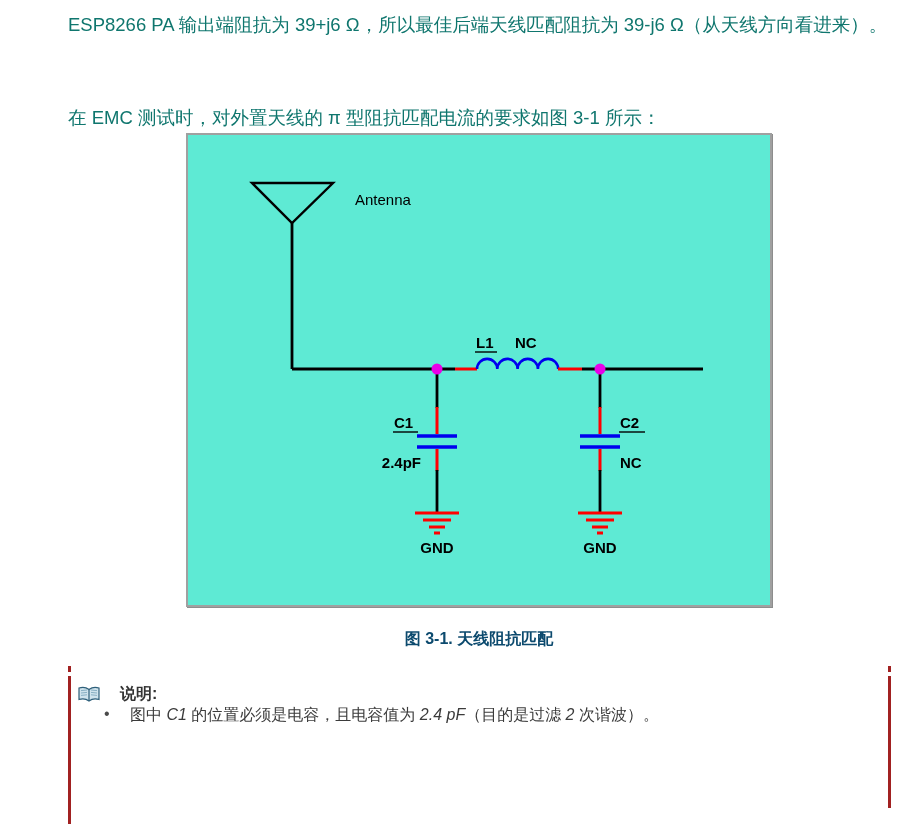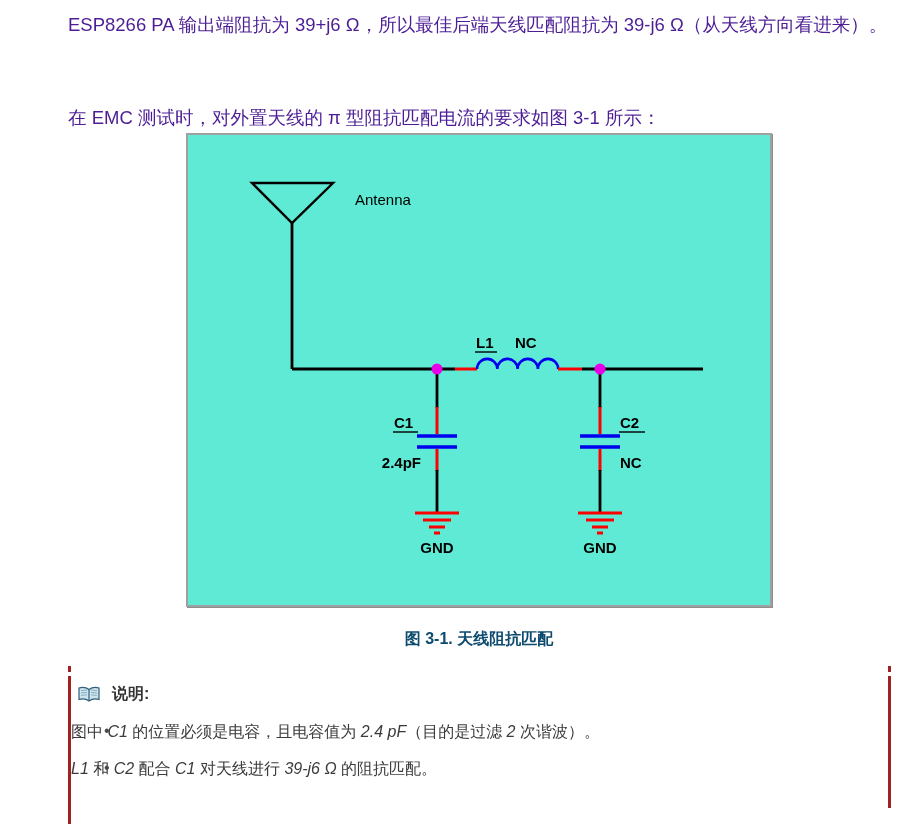--- a/index.html
+++ b/index.html
@@ -3,21 +3,21 @@
 <meta charset="utf-8">
 <style>
   html,body{margin:0;padding:0;}
   body{
     width:910px;height:824px;position:relative;background:#ffffff;
     font-family:"Liberation Sans","DejaVu Sans",sans-serif;
     color:#3b3b3b;overflow:hidden;
   }
   .para{
     position:absolute;left:68px;margin:0;width:826px;
-    font-size:18.5px;line-height:37px;color:#4c1d95;
+    font-size:18.5px;line-height:37px;color:#0f766e;
   }
   #p1{top:6px;}
   #p2{top:84px;margin-top:15px;}
   .figure-box{
     position:absolute;left:186px;top:133px;width:582px;height:470px;
     background:#5eead4;border:2px solid #a0a0a0;
     box-shadow:1px 1px 0 #8d8d8d;
   }
   .figure-box svg{display:block;}
   .cap-text{
@@ -25,25 +25,25 @@
     text-align:center;font-size:16px;font-weight:bold;color:#0c4a6e;
   }
   .note{
     position:absolute;left:68px;top:676px;width:823px;height:148px;
     box-sizing:border-box;border-left:3px solid #a12121;
   }
   .note-right-border{position:absolute;left:888px;top:676px;width:3px;height:132px;background:#a12121;}
   .note-tick{position:absolute;width:3px;height:6px;background:#a12121;top:666px;}
   .note-tick.l{left:68px;}
   .note-tick.r{left:888px;}
-  .note-header{display:flex;align-items:center;gap:12px;margin:8px 0 0 7px;}
+  .note-header{display:flex;align-items:center;gap:20px;margin:8px 0 0 7px;}
   .note-title{font-size:16px;font-weight:bold;color:#333333;}
   .note ul{margin:0;padding:0;list-style:none;}
   .note li{
-    position:relative;margin-top:17px;
+    position:relative;padding-left:59px;
     font-size:16px;line-height:20px;color:#3b3b3b;
   }
   .note li::before{content:"\2022";position:absolute;left:33px;top:-1px;color:#4a4a4a;}
   .note .it{font-style:italic;}
   
   .wire{stroke:#000000;stroke-width:2.8;fill:none;}
   .lead{stroke:#ff0000;stroke-width:3;fill:none;}
   .blue{stroke:#0000ee;fill:none;}
   .gnd{stroke:#ff0000;stroke-width:3;fill:none;}
   .lbl{font-family:"Liberation Sans","DejaVu Sans",sans-serif;font-size:15px;font-weight:600;fill:#000000;}
@@ -139,17 +139,16 @@
         <line x1="3" y1="7" x2="9" y2="6.4" stroke="#7fa8bd" stroke-width="0.9"></line>
         <line x1="3" y1="9.4" x2="9" y2="8.8" stroke="#7fa8bd" stroke-width="0.9"></line>
         <line x1="13" y1="4" x2="19" y2="4.6" stroke="#7fa8bd" stroke-width="0.9"></line>
         <line x1="13" y1="6.4" x2="19" y2="7" stroke="#7fa8bd" stroke-width="0.9"></line>
         <line x1="13" y1="8.8" x2="19" y2="9.4" stroke="#7fa8bd" stroke-width="0.9"></line>
       </svg>
       <span class="note-title">说明:</span>
     </div>
     <ul>
         <li><span>图中 </span><span class="it">C1</span><span> 的位置必须是电容，且电容值为 </span><span class="it">2.4 pF</span><span>（目的是过滤 </span><span class="it">2</span><span> 次谐波）。</span></li>
-        <li><span class="it">L1</span><span> 和 </span><span class="it">C2</span><span> 配合 </span><span class="it">C1</span><span> 对天线进行 </span><span class="it">39-j6 Ω</span><span> 的阻抗匹配。</span></li>
       </ul>
   </div>
 
 </div>
 
 </body></html>

